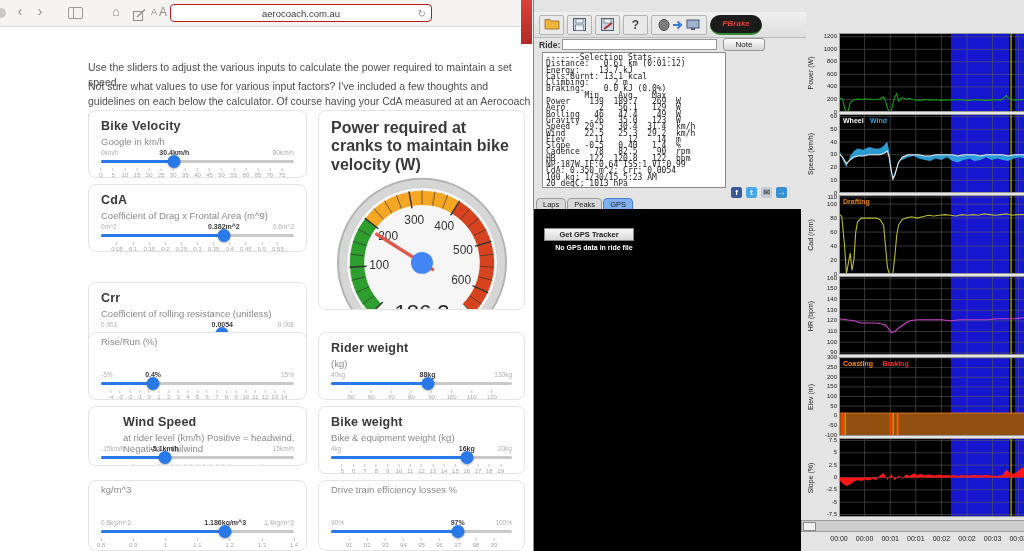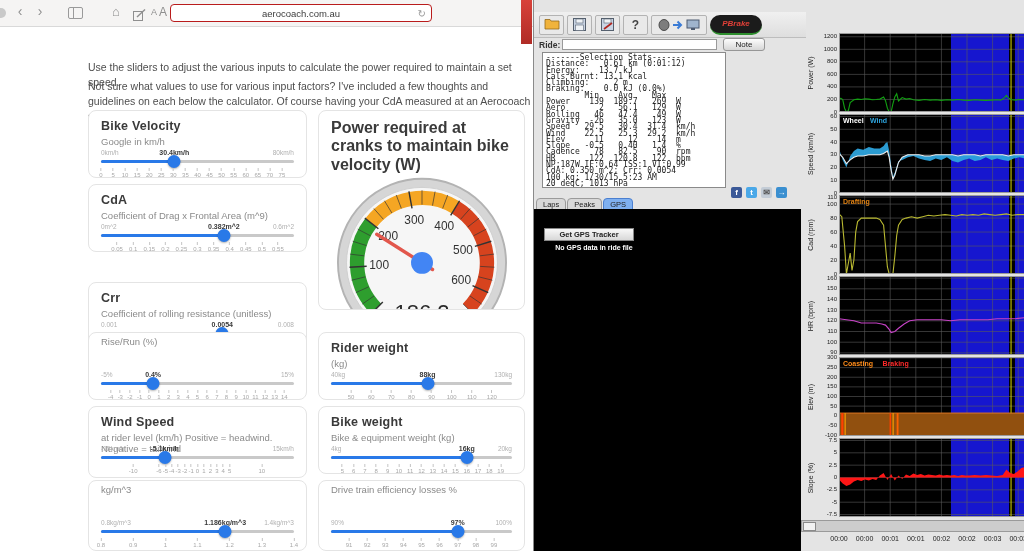--- a/index.html
+++ b/index.html
@@ -463,21 +463,21 @@
               <div class="mark"></div>
               <div class="num">110</div>
             </div>
             <div class="tick" style="left: 88.8889%;">
               <div class="mark"></div>
               <div class="num">120</div>
             </div>
           </div>
         </div>
       </div>
-      <div class="card" style="left: 88px; top: 406px; width: 219px; height: 72px;">
+      <div class="card" style="left: 88px; top: 406px; width: 219px; height: 60px; padding-left: 22px;">
         <h3>Wind Speed</h3>
         <div class="sub">at rider level (km/h) Positive = headwind. Negative = tailwind</div>
         <div class="slwrap">
           <span class="minl">-15km/h</span>
           <span class="maxl">15km/h</span>
           <span class="vall" style="left: 33%;">-5.1km/h</span>
           <div class="track">
             <div class="fill" style="width: 33%;"></div>
             <div class="thumb" style="left: 33%;"></div>
           </div>

